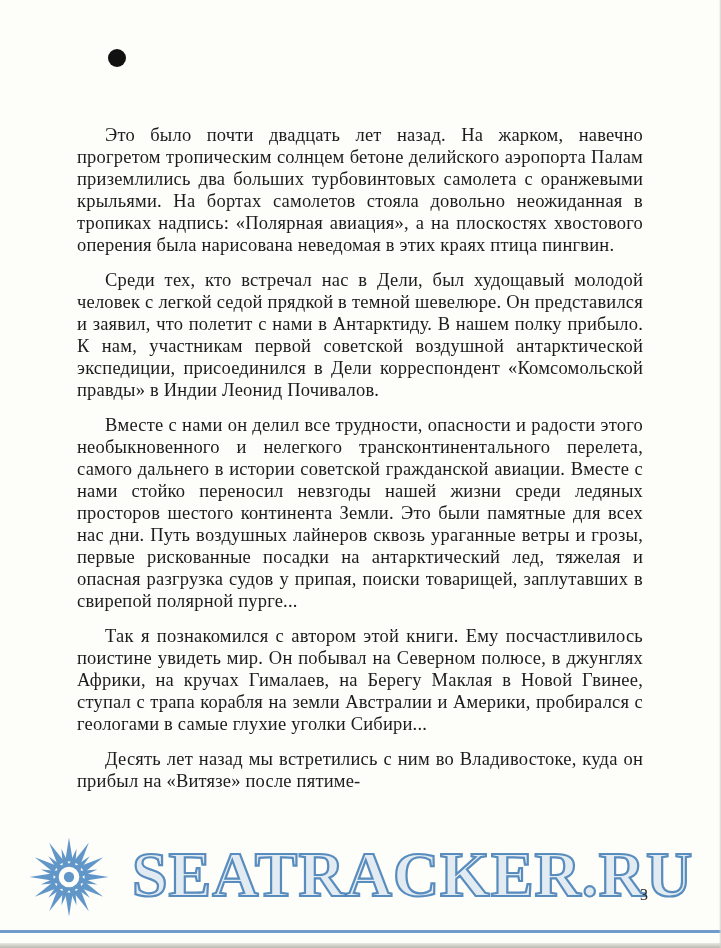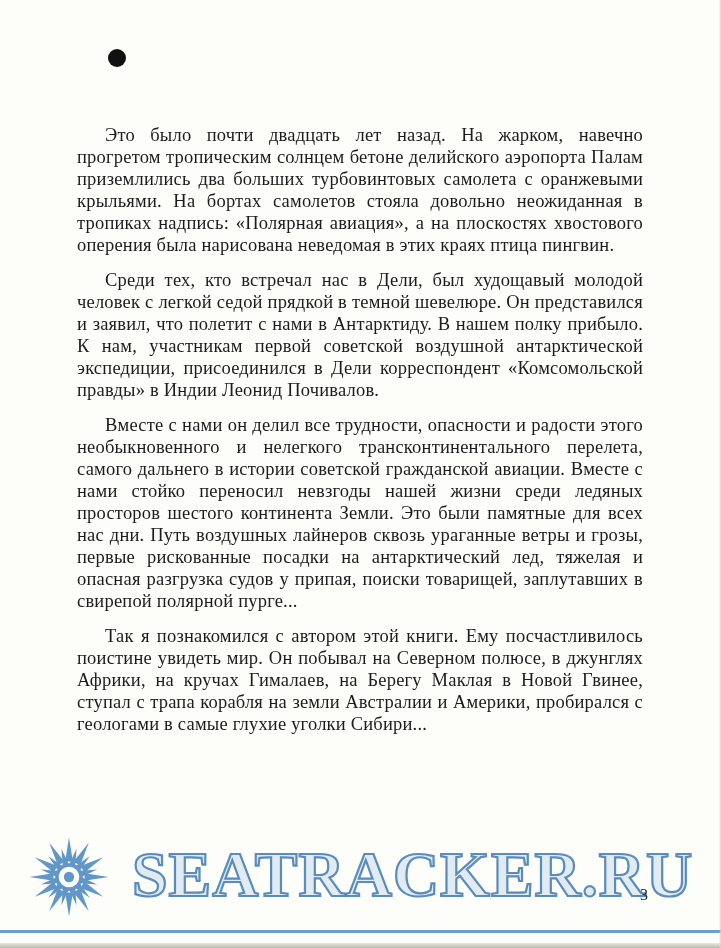--- a/index.html
+++ b/index.html
@@ -116,20 +116,21 @@
 
 <div class="page">
 
   <div class="bullet"></div>
 
   <div class="text-block">
     <p>Это было почти двадцать лет назад. На жарком, навечно прогретом тропическим солнцем бетоне делийского аэропорта Палам приземлились два больших турбовинтовых самолета с оранжевыми крыльями. На бортах самолетов стояла довольно неожиданная в тропиках надпись: «Полярная авиация», а на плоскостях хвостового оперения была нарисована неведомая в этих краях птица пингвин.</p>
     <p>Среди тех, кто встречал нас в Дели, был худощавый молодой человек с легкой седой прядкой в темной шевелюре. Он представился и заявил, что полетит с нами в Антарктиду. В нашем полку прибыло. К нам, участникам первой советской воздушной антарктической экспедиции, присоединился в Дели корреспондент «Комсомольской правды» в Индии Леонид Почивалов.</p>
     <p>Вместе с нами он делил все трудности, опасности и радости этого необыкновенного и нелегкого трансконтинентального перелета, самого дальнего в истории советской гражданской авиации. Вместе с нами стойко переносил невзгоды нашей жизни среди ледяных просторов шестого континента Земли. Это были памятные для всех нас дни. Путь воздушных лайнеров сквозь ураганные ветры и грозы, первые рискованные посадки на антарктический лед, тяжелая и опасная разгрузка судов у припая, поиски товарищей, заплутавших в свирепой полярной пурге...</p>
     <p>Так я познакомился с автором этой книги. Ему посчастливилось поистине увидеть мир. Он побывал на Северном полюсе, в джунглях Африки, на кручах Гималаев, на Берегу Маклая в Новой Гвинее, ступал с трапа корабля на земли Австралии и Америки, пробирался с геологами в самые глухие уголки Сибири...</p>
+    <p class="para-gap">Десять лет назад мы встретились с ним во Владивостоке, куда он прибыл на «Витязе» после пятиме-</p>
   </div>
 
   <div class="page-number">3</div>
 
   <div class="watermark">
     <svg class="wm-logo" viewBox="-50 -50 100 100" xmlns="http://www.w3.org/2000/svg">
       <defs>
         <polygon id="rayL" points="0,-46 4.5,-18 -4.5,-18"></polygon>
         <polygon id="rayS" points="0,-34 3.5,-15 -3.5,-15"></polygon>
       </defs>

